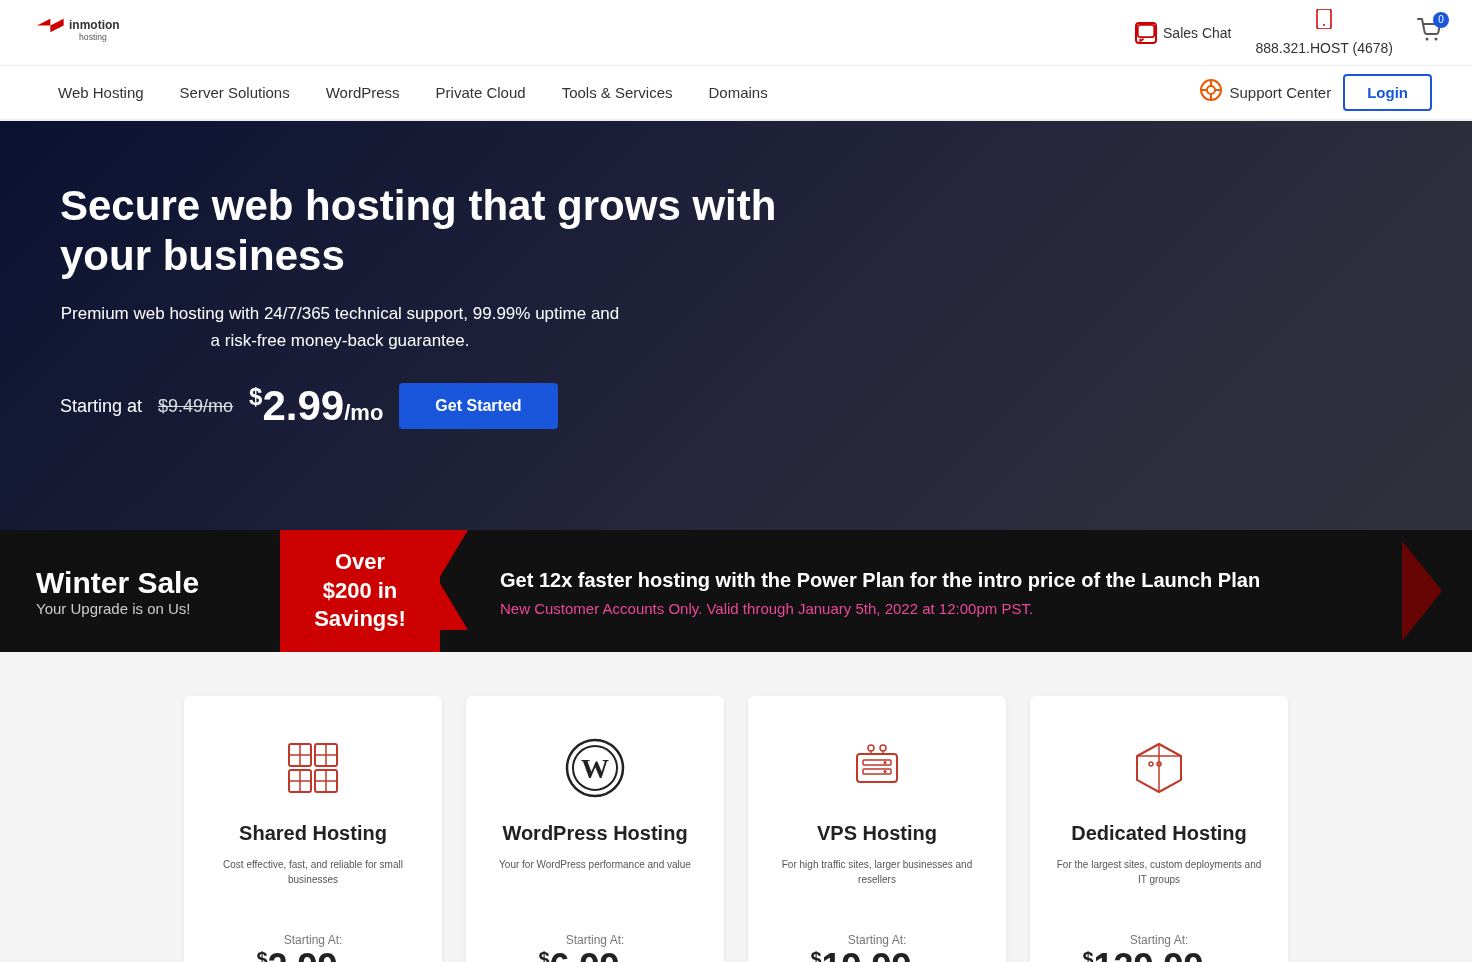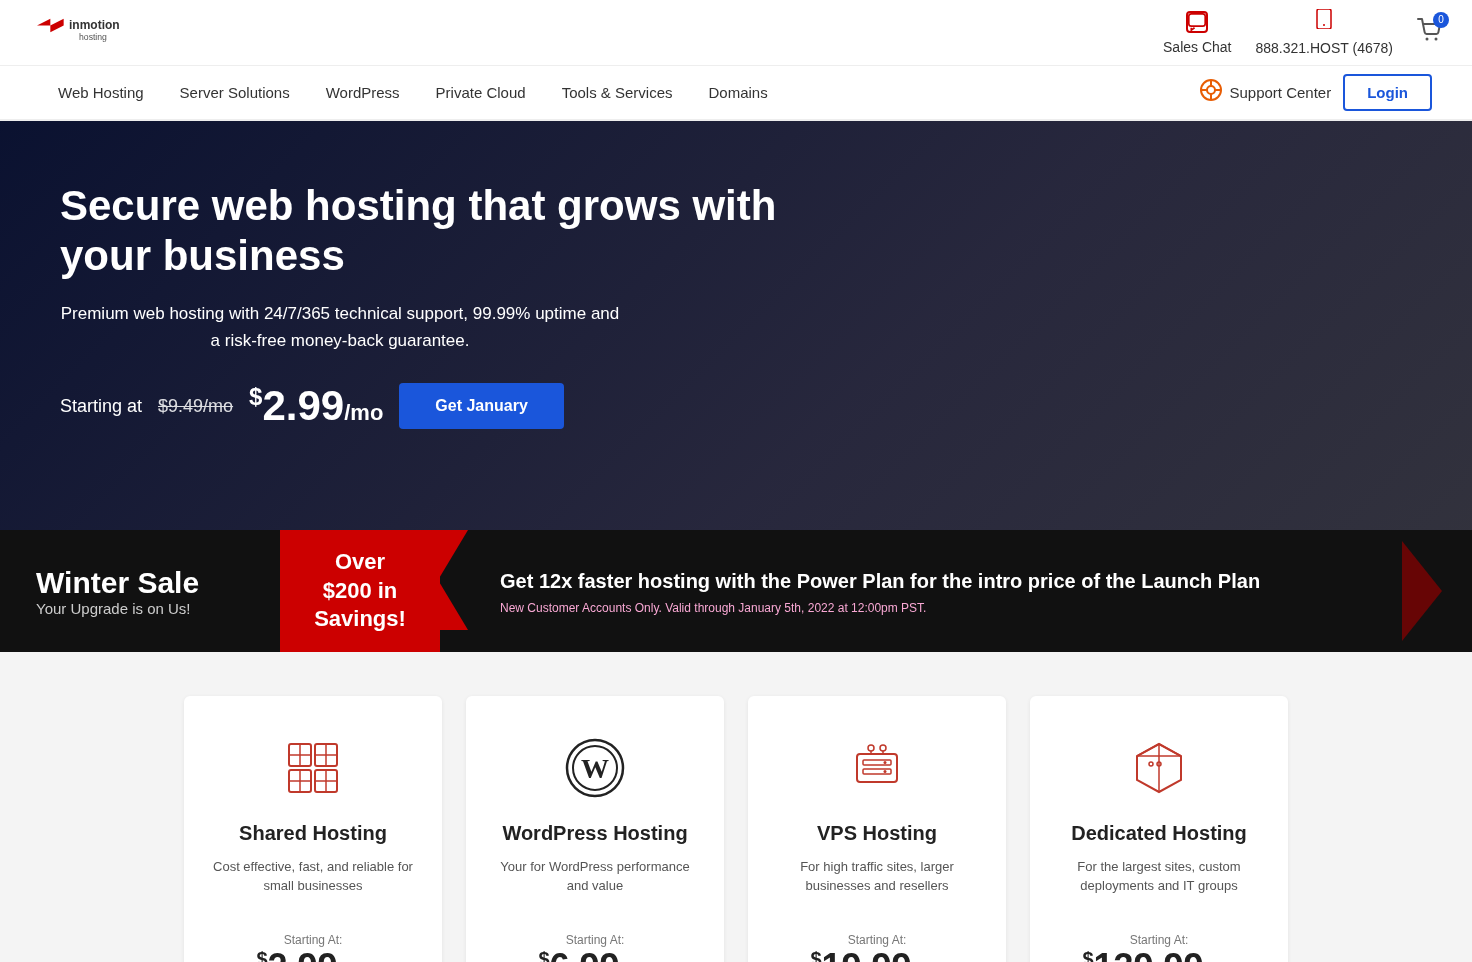--- a/index.html
+++ b/index.html
@@ -23,21 +23,20 @@
       height: 45px;
     }
     .sales-chat {
       display: flex;
       align-items: center;
       gap: 6px;
       color: #333;
       font-size: 14px;
       cursor: pointer;
       text-decoration: none;
-      flex-direction: column;
     }
     .chat-icon {
       width: 22px;
       height: 22px;
       border: 2px solid #c00;
       border-radius: 4px;
       display: inline-flex;
       align-items: center;
       justify-content: center;
       color: #c00;
@@ -246,22 +245,22 @@
       color: #fff;
       flex: 1;
     }
     .winter-sale-right h3 {
       font-size: 20px;
       font-weight: 600;
       line-height: 1.4;
       margin-bottom: 6px;
     }
     .winter-sale-right p {
-      font-size: 12px;
-      color: #f9a8d4;
+      font-size: 15px;
+      color: #ec4899;
     }
 
     
     .hosting-cards {
       display: flex;
       justify-content: center;
       gap: 24px;
       padding: 44px 40px;
       background: #f4f4f4;
       flex-wrap: wrap;
@@ -285,21 +284,21 @@
       align-items: center;
       justify-content: center;
     }
     .card-title {
       font-size: 20px;
       font-weight: 700;
       margin-bottom: 12px;
       color: #222;
     }
     .card-desc {
-      font-size: 13px;
+      font-size: 10px;
       color: #555;
       line-height: 1.5;
       margin-bottom: 24px;
       min-height: 52px;
     }
     .card-price-label {
       font-size: 12px;
       color: #777;
       margin-bottom: 2px;
     }
@@ -406,21 +405,21 @@
 
   <div class="hero-content">
     <h1>Secure web hosting that grows with your business</h1>
     <p class="hero-sub">Premium web hosting with 24/7/365 technical support, 99.99% uptime and a risk-free money-back guarantee.</p>
     <div class="hero-price">
       <span class="hero-price-text">Starting at</span>
       <span class="hero-price-old">$9.49/mo</span>
       <span class="hero-price-new">
         <sup>$</sup><span>2.99</span><span class="per-mo">/mo</span>
       </span>
-      <button class="get-started-btn">Get January</button>
+      <button class="get-started-btn">Get Started</button>
     </div>
   </div>
 </section>
 
 <div class="winter-sale">
   <div class="winter-sale-left">
     <h2>Winter Sale</h2>
     <p>Your Upgrade is on Us!</p>
   </div>
   <div class="winter-sale-badge">

